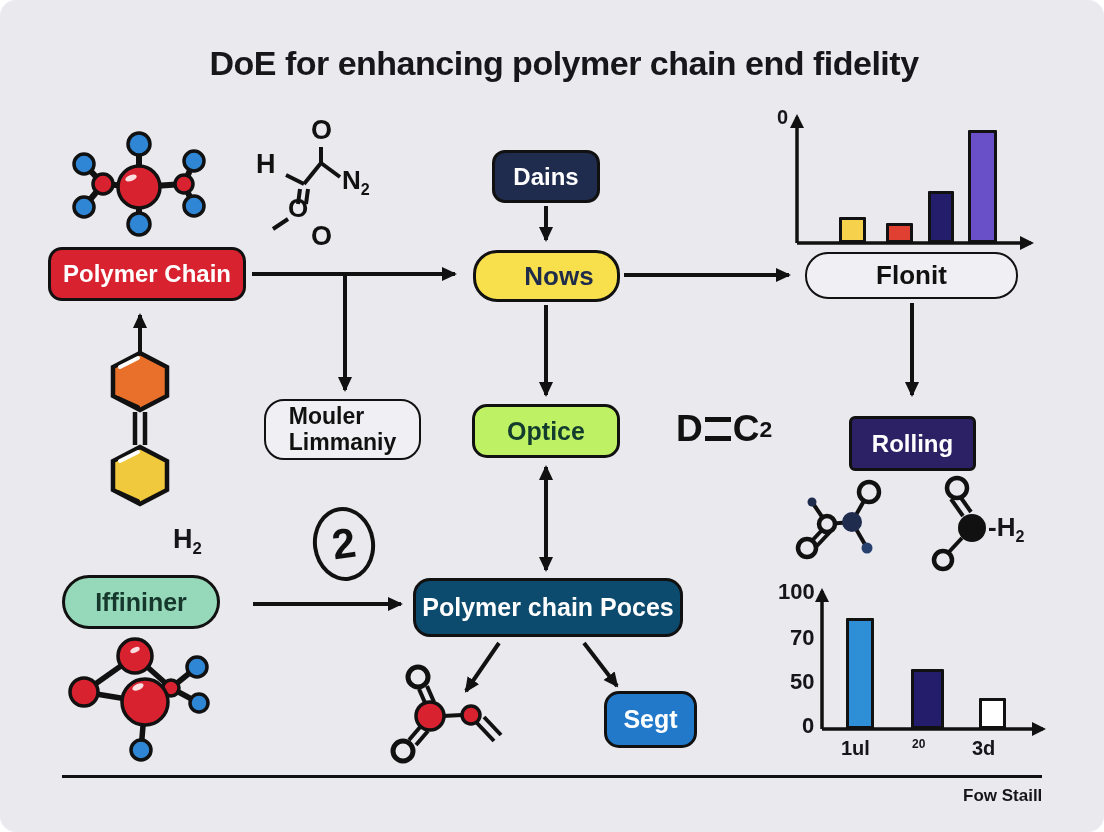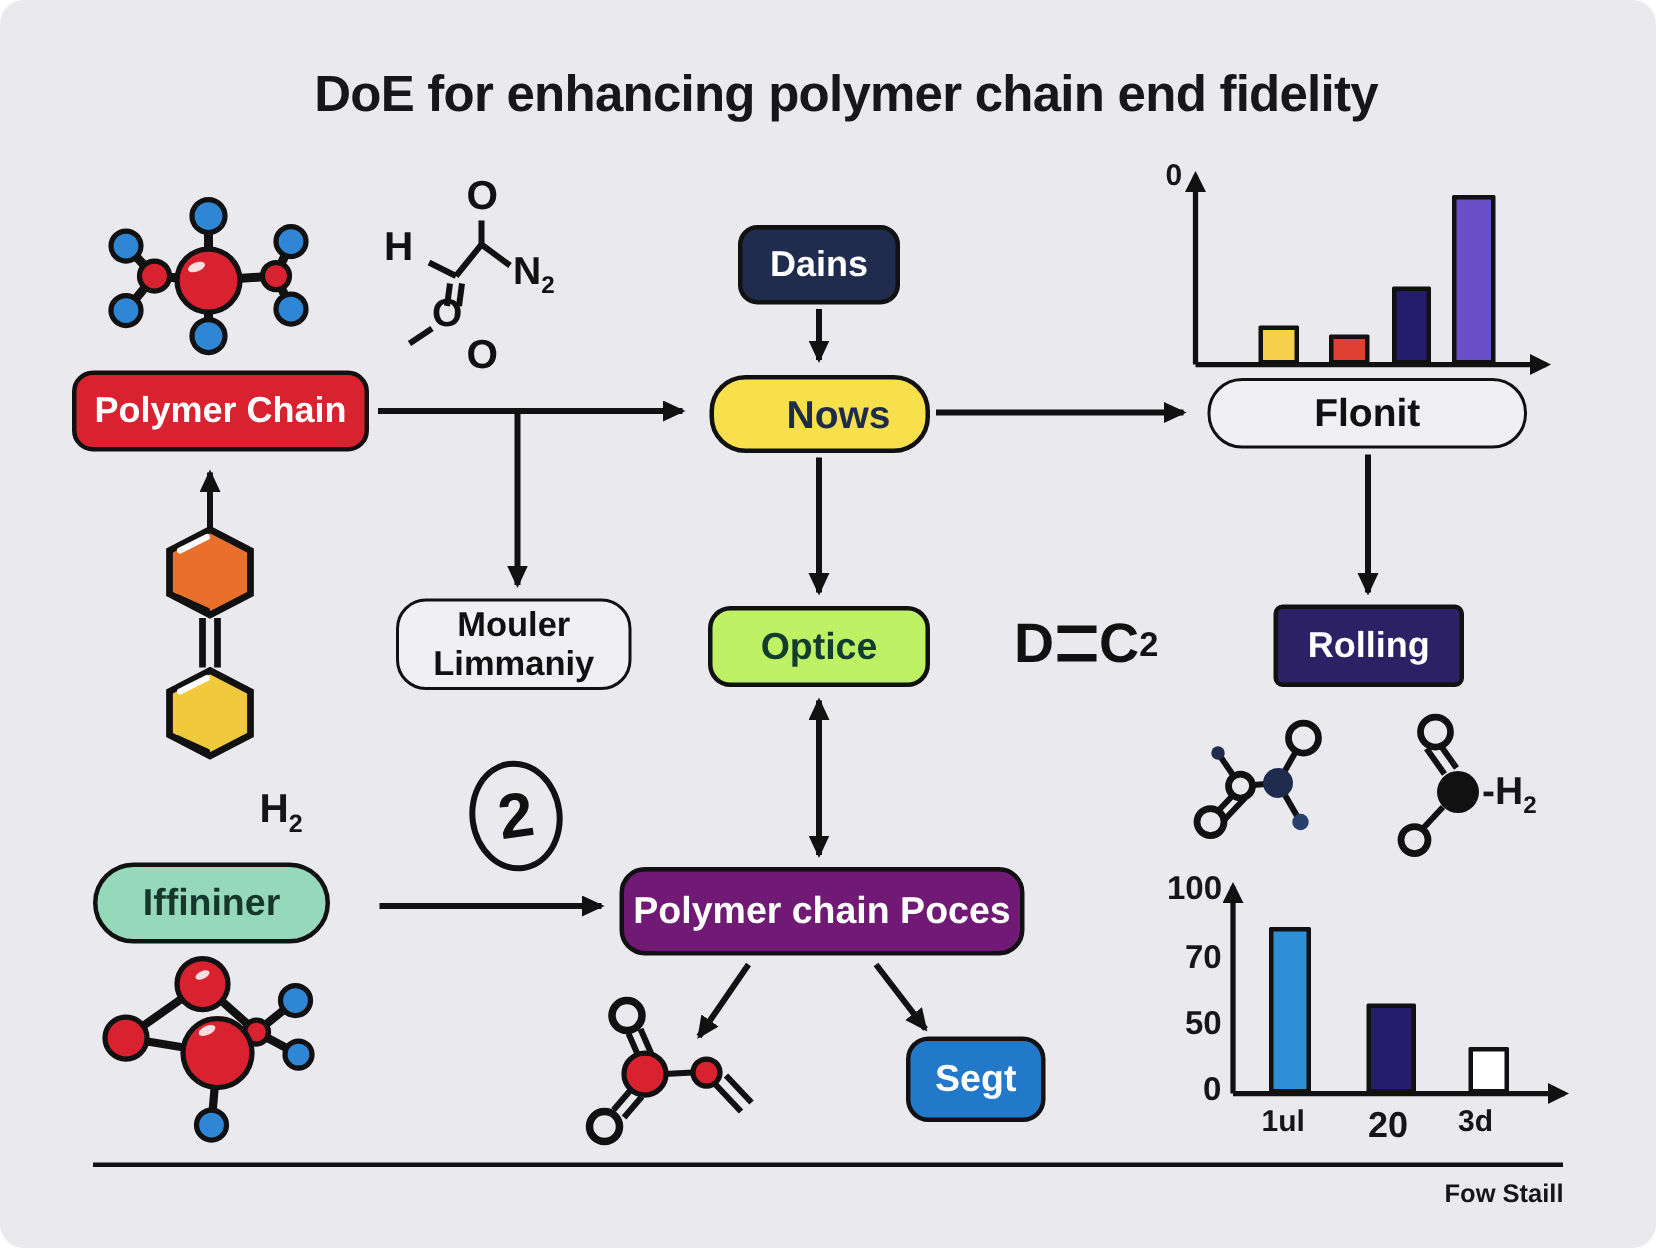--- a/index.html
+++ b/index.html
@@ -1,20 +1,20 @@
 <!DOCTYPE html>
 <html><head>
 <meta charset="utf-8">
 <style>
   html,body{margin:0;padding:0;background:#ffffff;font-family:"Liberation Sans",sans-serif;}
   .canvas{position:relative;width:1104px;height:832px;background:#e9e9ee;border-radius:16px;overflow:hidden;}
   .title{position:absolute;left:0;right:0;top:44px;text-align:center;font-size:34px;font-weight:700;color:#17171a;letter-spacing:-0.5px;padding-left:24px;}
   svg{display:block;}
   .overlay{position:absolute;left:0;top:0;pointer-events:none;}
-  .node{position:absolute;display:flex;align-items:center;justify-content:center;text-align:center;
+  .node{position:absolute;display:flex;align-items:center;justify-content:center;
         border:3px solid #111;font-weight:700;box-sizing:border-box;}
   .node .ln{display:block;line-height:1.12;}
   .soft{border-width:2.5px;}
   .annot{position:absolute;color:#15151a;font-weight:600;}
   sub{font-size:0.62em;}
   .atom{position:absolute;font-weight:600;color:#111;}
   .chart{position:absolute;}
   .chart .axes{position:absolute;left:0;top:0;}
   .chart .plot{position:absolute;}
   .chart .bar{position:absolute;bottom:0;border:3px solid #111;box-sizing:border-box;border-radius:1px;}
@@ -208,29 +208,29 @@
     <span>
       <span class="ln">Mouler</span>
       <span class="ln">Limmaniy</span>
     </span>
   </div>
 
   <div class="node" style="left: 472px; top: 404px; width: 148px; height: 54px; border-radius: 15px; font-size: 25px; background: #bef264; color: rgb(18, 60, 46);">
     <span>Optice</span>
   </div>
 
-  <div class="node" style="left: 849px; top: 403px; width: 127px; height: 55px; border-radius: 6px; font-size: 24px; background: rgb(43, 33, 100); color: rgb(255, 255, 255);">
+  <div class="node" style="left: 849px; top: 416px; width: 127px; height: 55px; border-radius: 6px; font-size: 24px; background: rgb(43, 33, 100); color: rgb(255, 255, 255);">
     <span>Rolling</span>
   </div>
 
   <div class="node" style="left: 62px; top: 575px; width: 158px; height: 54px; border-radius: 27px; font-size: 25px; background: rgb(149, 217, 186); color: rgb(22, 55, 44);">
     <span>Iffininer</span>
   </div>
 
-  <div class="node" style="left: 413px; top: 578px; width: 270px; height: 59px; border-radius: 17px; font-size: 25px; background: #701a75; color: rgb(255, 255, 255);">
+  <div class="node" style="left: 413px; top: 578px; width: 270px; height: 59px; border-radius: 17px; font-size: 25px; background: #0c4a6e; color: rgb(255, 255, 255);">
     <span>Polymer chain Poces</span>
   </div>
 
   <div class="node" style="left: 604px; top: 691px; width: 93px; height: 57px; border-radius: 15px; font-size: 25px; background: rgb(35, 121, 201); color: rgb(255, 255, 255);">
     <span>Segt</span>
   </div>
 
   <span class="annot" style="left:126px;top:524px;font-size:27px;margin-left:47px;"><span>H</span><sub>2</sub></span>
 
   <div class="circle2" style="left:313px;top:507px;">
@@ -280,20 +280,20 @@
     <span class="tick" style="left:3px;top:-2px;font-size:22px;">100</span>
     <span class="tick" style="left:15px;top:44px;font-size:22px;">70</span>
     <span class="tick" style="left:15px;top:88px;font-size:22px;">50</span>
     <span class="tick" style="left:27px;top:132px;font-size:22px;">0</span>
     <div class="plot" style="left:47px;top:17px;width:225px;height:131px;">
       <div class="bar" style="left: 24px; width: 28px; height: 85%; background: rgb(46, 143, 214);"></div>
       <div class="bar" style="left: 89px; width: 33px; height: 46%; background: rgb(36, 29, 107);"></div>
       <div class="bar" style="left: 157px; width: 27px; height: 24%; background: rgb(255, 255, 255);"></div>
     </div>
     <span class="tick" style="left:66px;top:156px;font-size:20px;">1ul</span>
-    <span class="tick" style="left:137px;top:156px;font-size:24px;">20</span>
+    <span class="tick" style="left:137px;top:156px;font-size:12px;">20</span>
     <span class="tick" style="left:197px;top:156px;font-size:20px;">3d</span>
   </div>
 
   <div class="divider" style="left:62px;top:775px;width:980px;height:3px;"></div>
   <div class="footer" style="left:963px;top:786px;">Fow Staill</div>
 
 </div>
 
 </body></html>

